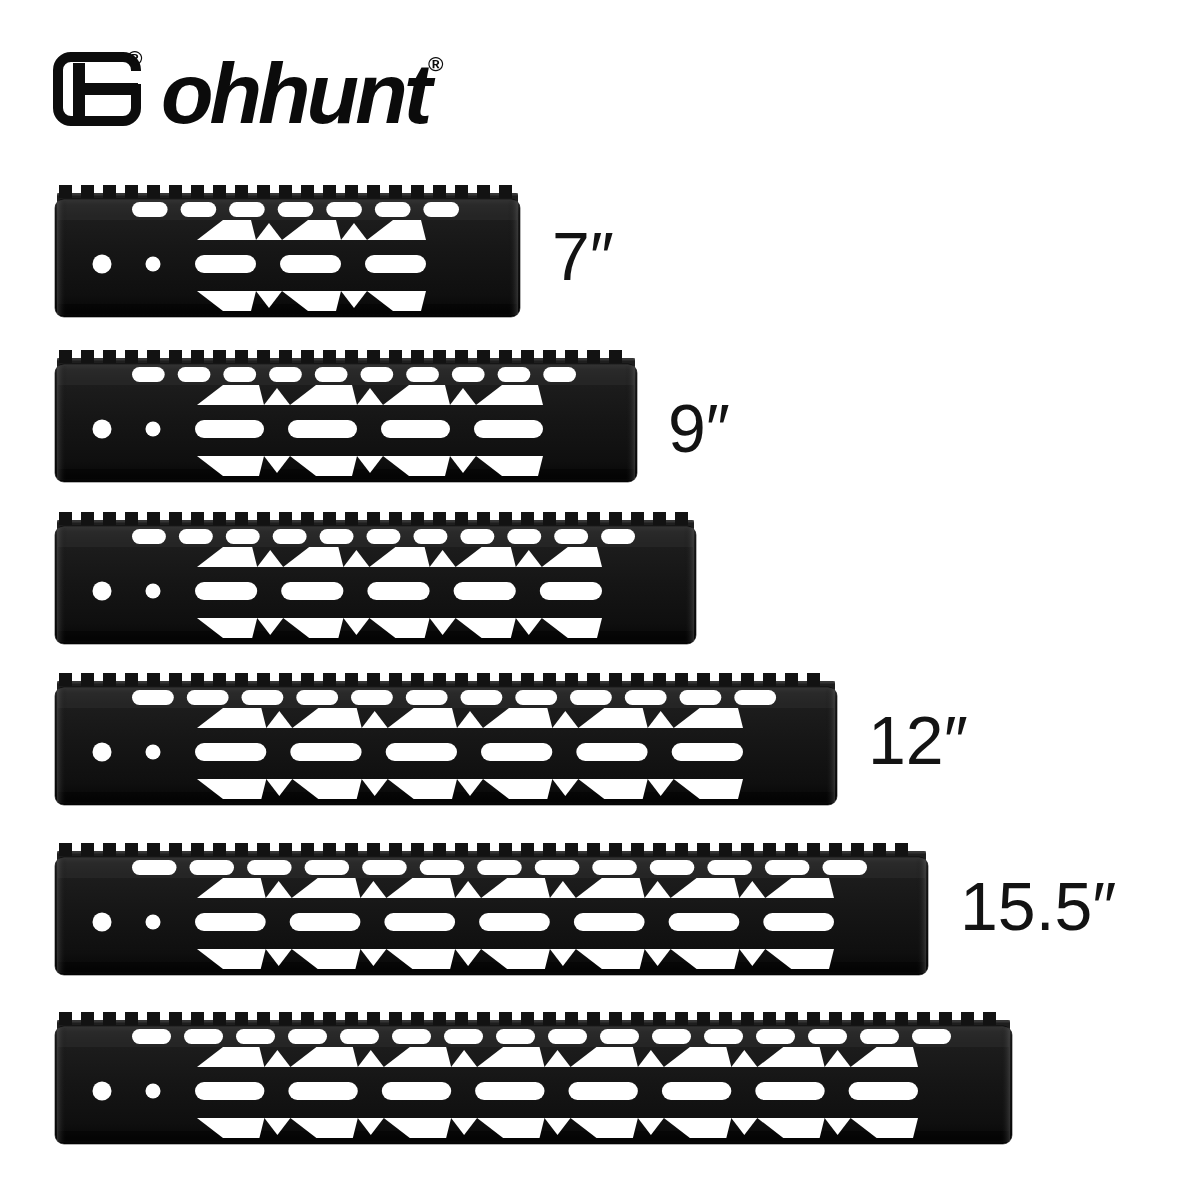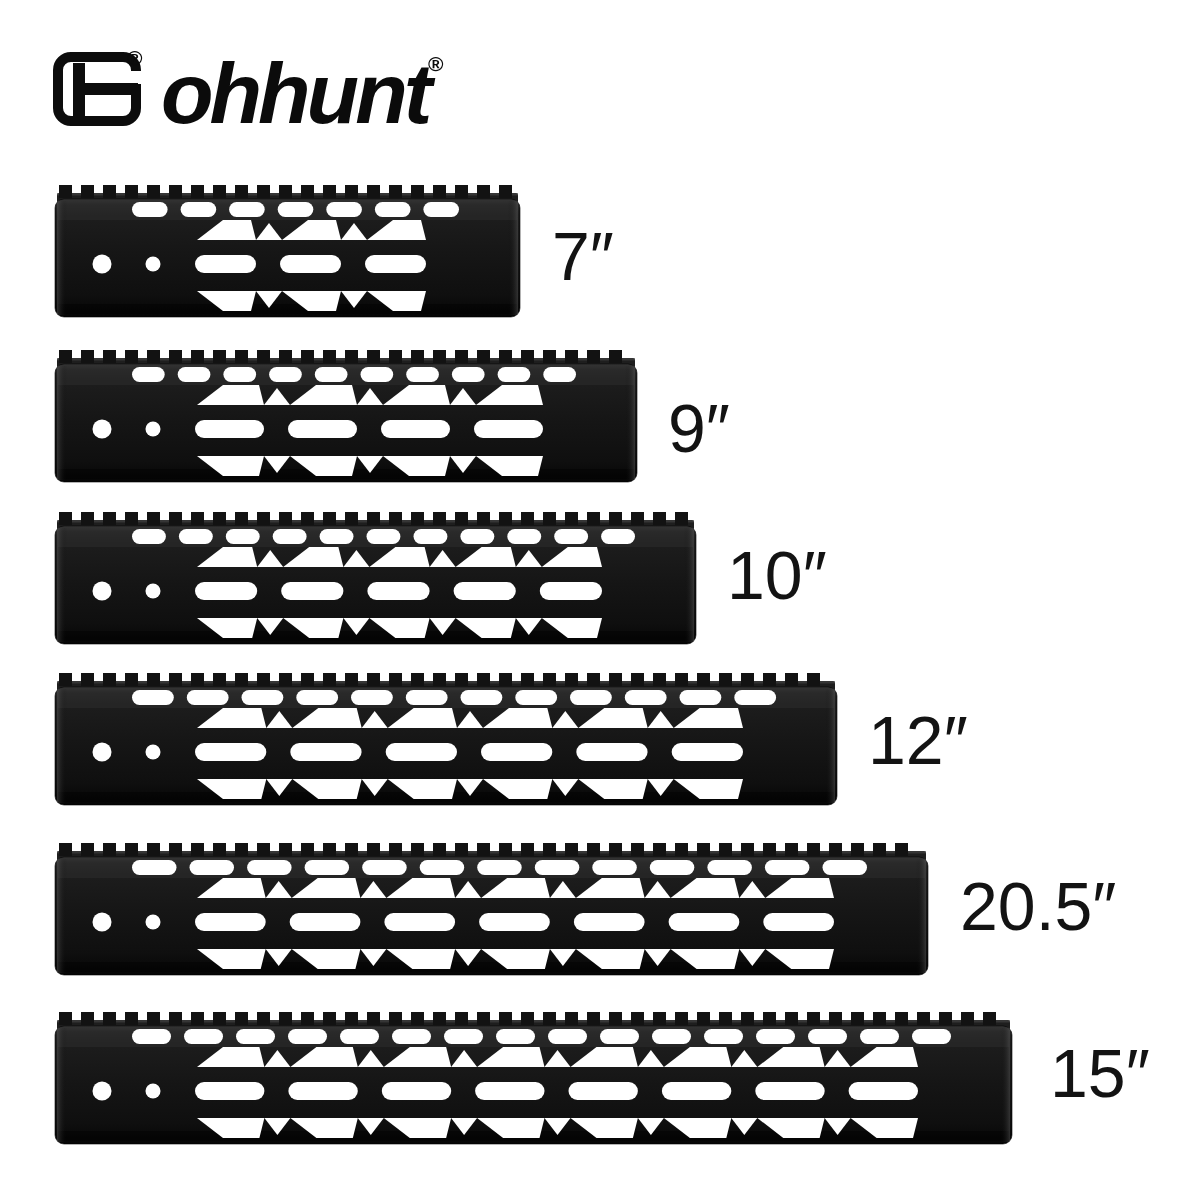--- a/index.html
+++ b/index.html
@@ -534,18 +534,16 @@
         <rect x="606.9" y="70" width="69.4" height="18" rx="9" fill="#ffffff"></rect>
         <rect x="700.3" y="70" width="69.4" height="18" rx="9" fill="#ffffff"></rect>
         <rect x="793.6" y="70" width="69.4" height="18" rx="9" fill="#ffffff"></rect>
         <circle cx="47" cy="79" r="9.5" fill="#ffffff"></circle>
         <circle cx="98" cy="79" r="7.5" fill="#ffffff"></circle>
       </g>
     </svg>
 
   <div class="size-label" style="left:552px;top:256px;">7″</div>
   <div class="size-label" style="left:668px;top:428px;">9″</div>
-  <div class="size-label" style="left:727px;top:575px;">10″</div>
   <div class="size-label" style="left:868px;top:740px;">12″</div>
-  <div class="size-label" style="left:960px;top:906px;">20.5″</div>
-  <div class="size-label" style="left:1050px;top:1073px;">15″</div>
+  <div class="size-label" style="left:960px;top:906px;">15.5″</div>
 
 </div>
 
 </body></html>

